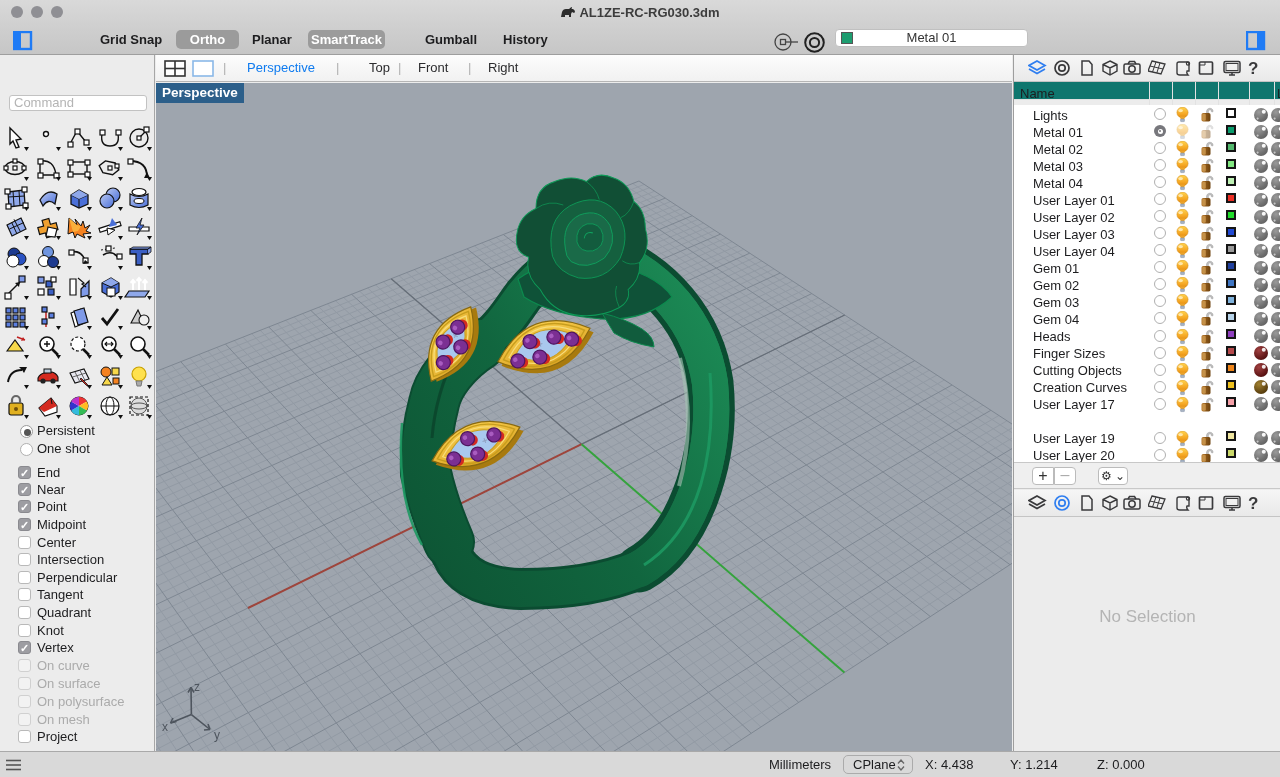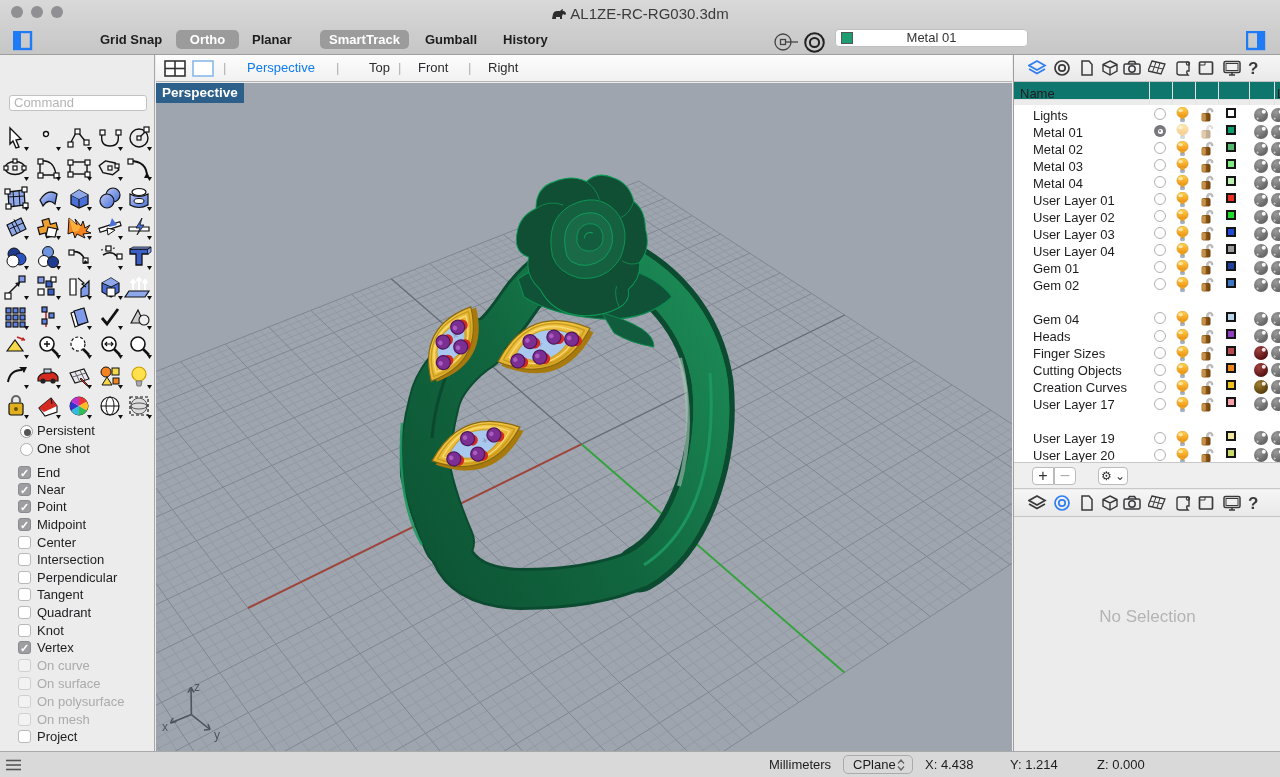--- a/index.html
+++ b/index.html
@@ -1,21 +1,21 @@
 <!DOCTYPE html>
 <html><head><meta charset="utf-8">
 <style>
 *{margin:0;padding:0;box-sizing:border-box}
 html,body{width:1280px;height:777px;overflow:hidden}
 body{font-family:"Liberation Sans",sans-serif;position:relative;background:#ececec;-webkit-font-smoothing:antialiased}
 .abs{position:absolute}
 
 #titlebar{left:0;top:0;width:1280px;height:27px;background:linear-gradient(#d9d9d9,#cfcfcf)}
 .light{width:12px;height:12px;border-radius:50%;background:#8f8f94;top:6px}
-#title{width:100%;top:5px;text-align:center;font-size:15px;font-weight:normal;color:#3c3c3c}
+#title{width:100%;top:5px;text-align:center;font-size:13px;font-weight:bold;color:#3c3c3c}
 
 #toolbar{left:0;top:27px;width:1280px;height:28px;background:linear-gradient(#cfcfcf,#c6c6c6);border-bottom:1px solid #9e9e9e}
 .tbtxt{top:5px;font-size:13px;font-weight:bold;color:#1d1d1f}
 .pill{top:3px;height:19px;background:#9b9b9b;border-radius:5px;color:#fff;font-size:13px;font-weight:bold;text-align:center;line-height:19px}
 #matbox{left:835px;top:2px;width:193px;height:18px;background:#fff;border:1px solid #c0c0c0;border-radius:4px;font-size:13px;color:#333;text-align:center;line-height:16px}
 #matswatch{left:5px;top:2px;width:12px;height:12px;background:#1d9d70;border:1px solid #555}
 
 #leftpanel{left:0;top:55px;width:155px;height:696px;background:#ececec;border-right:1px solid #a6a6a6}
 #cmd{left:9px;top:40px;width:138px;height:16px;background:#fff;border:1px solid #c2c2c2;border-radius:3px;font-size:13px;color:#b4b4b4;padding-left:4px;line-height:14px}
 .os{left:8px;font-size:13px;color:#1d1d1f;height:17px;white-space:nowrap}
@@ -55,21 +55,21 @@
       </svg>AL1ZE-RC-RG030.3dm</div>
 </div>
 <div class="abs" id="toolbar">
   <svg class="abs" style="left:13px;top:4px" width="20" height="20">
       <rect x="1" y="1" width="17" height="17" fill="none" stroke="#1f7bf5" stroke-width="2.4"></rect>
       <rect x="2" y="2" width="6" height="15" fill="#1f7bf5"></rect>
     </svg>
   <div class="abs tbtxt" style="left:100px">Grid Snap</div>
   <div class="abs pill" style="left:176px;width:63px">Ortho</div>
   <div class="abs tbtxt" style="left:252px">Planar</div>
-  <div class="abs pill" style="left:320px;width:89px">SmartTrack</div>
+  <div class="abs pill" style="left:308px;width:77px">SmartTrack</div>
   <div class="abs tbtxt" style="left:425px">Gumball</div>
   <div class="abs tbtxt" style="left:503px">History</div>
   <svg class="abs" style="left:774px;top:6px" width="26" height="18">
       <circle cx="9" cy="9" r="8" fill="none" stroke="#444" stroke-width="1.3"></circle>
       <rect x="6.5" y="6.5" width="5" height="5" fill="none" stroke="#444" stroke-width="1.3"></rect>
       <line x1="11.5" y1="9" x2="24" y2="9" stroke="#444" stroke-width="1.3"></line>
     </svg>
   <svg class="abs" style="left:804px;top:5px" width="22" height="22">
       <circle cx="10.5" cy="10.5" r="9.3" fill="none" stroke="#222" stroke-width="2"></circle>
       <circle cx="10.5" cy="10.5" r="4.6" fill="none" stroke="#222" stroke-width="2"></circle>
@@ -1076,20 +1076,37 @@
           <use href="#lock"></use>
         </svg>
         <span style="position:absolute;left:212px;top:1px;width:10px;height:10px;border:2px solid #151515;background:#3f76c4"></span>
         <svg style="position:absolute;left:239.5px;top:1px" width="14" height="14">
           <use href="#sphg2"></use>
         </svg>
         <svg style="position:absolute;left:257px;top:1px" width="14" height="14">
           <use href="#sphg2"></use>
         </svg>
       </div>
+      <div class="lrow" style="top:188.9px">
+        <span class="lname">Gem 03</span>
+        <span style="position:absolute;left:140px;top:1.5px;width:12px;height:12px;border-radius:50%;border:1.4px solid #b0b0b0;background:#fff"></span>
+        <svg style="position:absolute;left:162px;top:0.5px;opacity:1" width="13" height="16">
+          <use href="#bulb"></use>
+        </svg>
+        <svg style="position:absolute;left:186px;top:0.5px;opacity:1" width="14" height="16">
+          <use href="#lock"></use>
+        </svg>
+        <span style="position:absolute;left:212px;top:1px;width:10px;height:10px;border:2px solid #151515;background:#7fb2dc"></span>
+        <svg style="position:absolute;left:239.5px;top:1px" width="14" height="14">
+          <use href="#sphg2"></use>
+        </svg>
+        <svg style="position:absolute;left:257px;top:1px" width="14" height="14">
+          <use href="#sphg2"></use>
+        </svg>
+      </div>
       <div class="lrow" style="top:205.9px">
         <span class="lname">Gem 04</span>
         <span style="position:absolute;left:140px;top:1.5px;width:12px;height:12px;border-radius:50%;border:1.4px solid #b0b0b0;background:#fff"></span>
         <svg style="position:absolute;left:162px;top:0.5px;opacity:1" width="13" height="16">
           <use href="#bulb"></use>
         </svg>
         <svg style="position:absolute;left:186px;top:0.5px;opacity:1" width="14" height="16">
           <use href="#lock"></use>
         </svg>
         <span style="position:absolute;left:212px;top:1px;width:10px;height:10px;border:2px solid #151515;background:#b8d4ea"></span>

